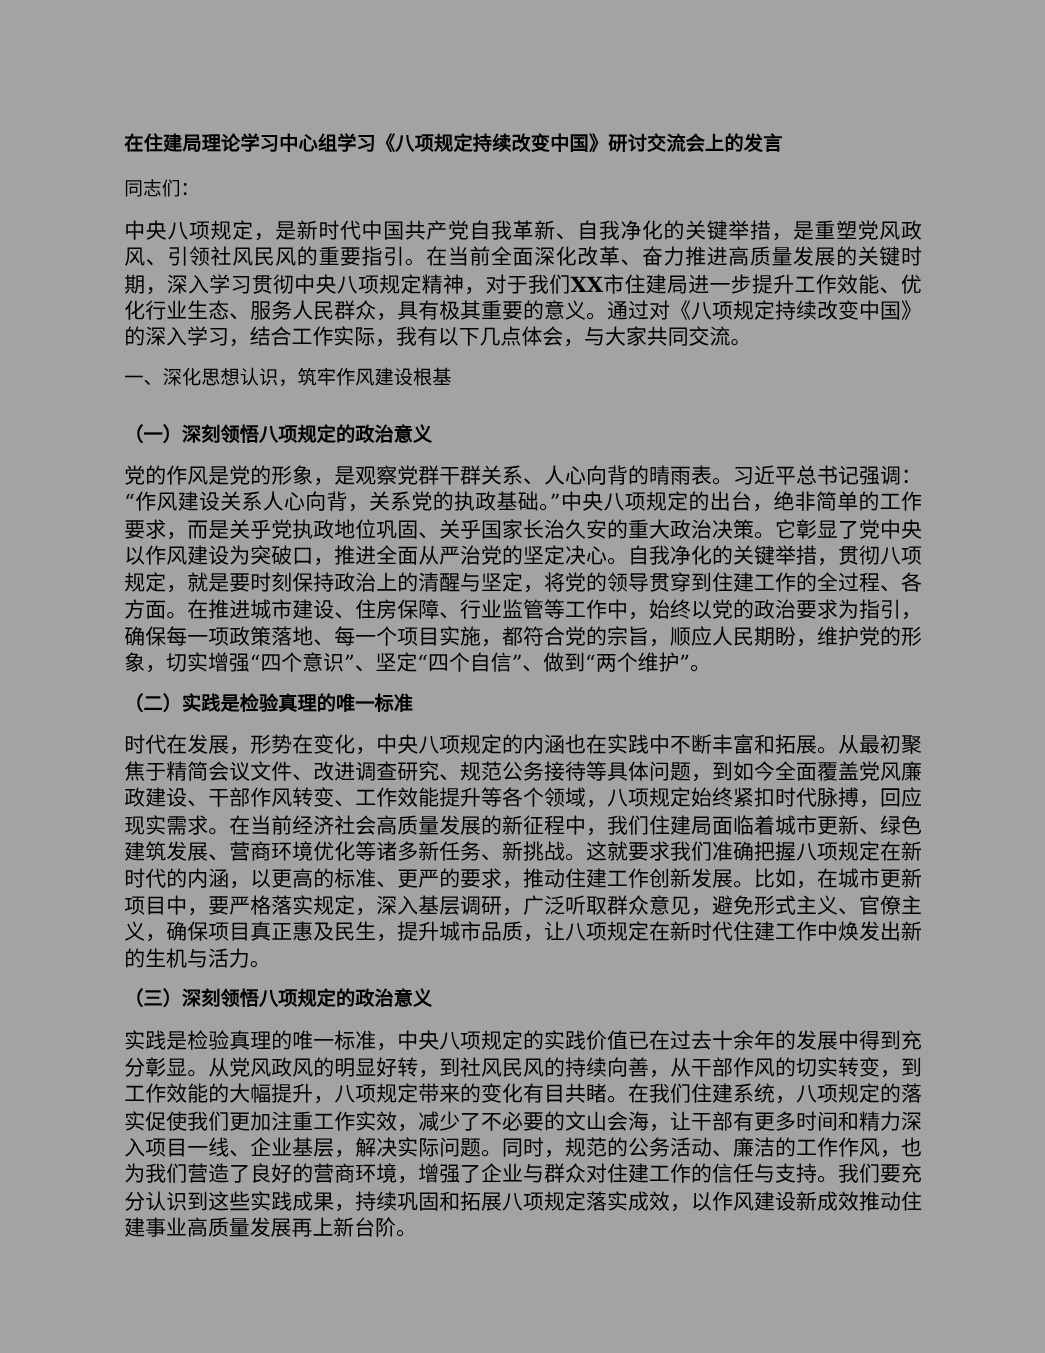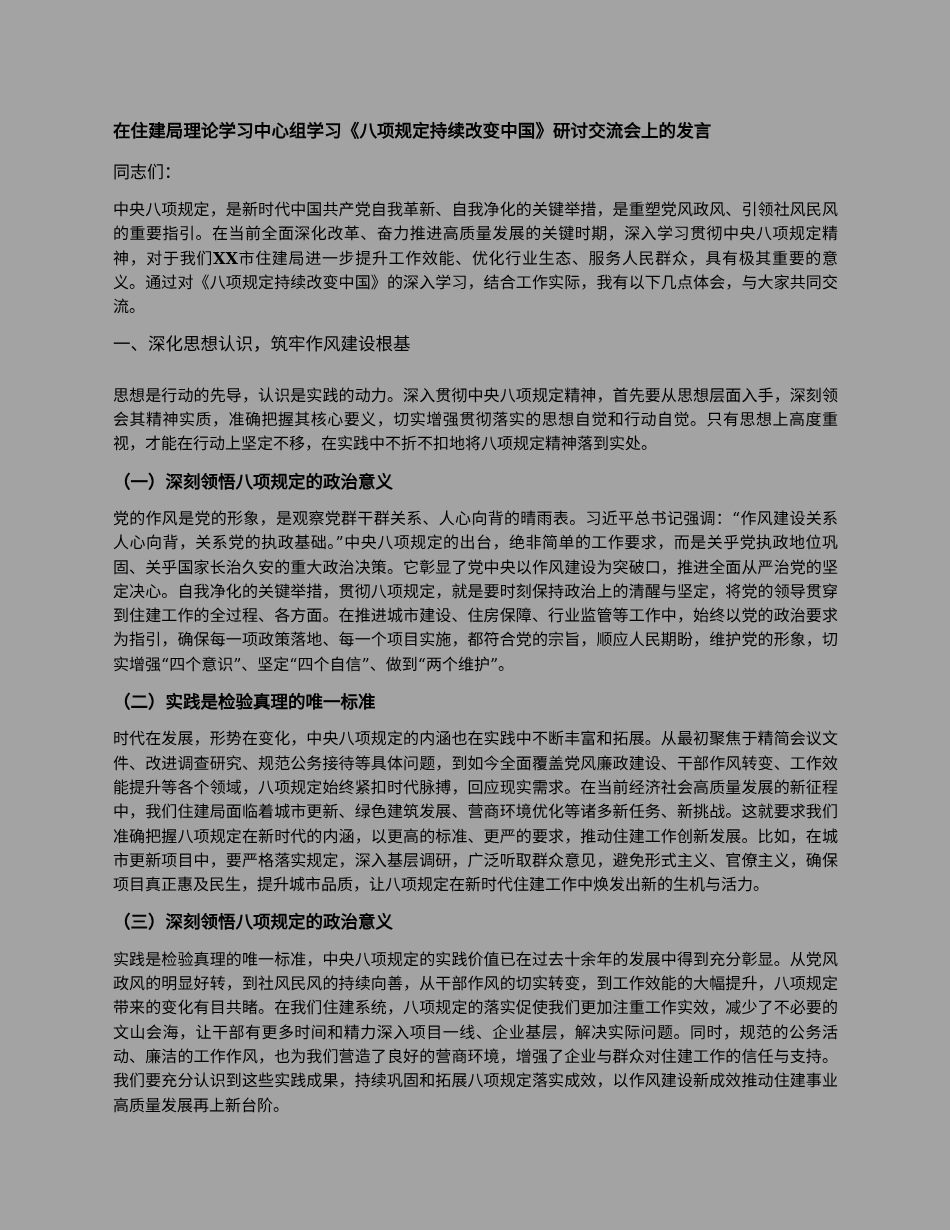--- a/index.html
+++ b/index.html
@@ -29,21 +29,21 @@
     margin: 0 0 16px 0;
     text-align: left;
     letter-spacing: 0.1px;
   }
   .salutation {
     font-size: 17px;
     line-height: 24px;
     margin: 0 0 14px 0;
   }
   .body-text {
-    font-size: 16px;
+    font-size: 19px;
     line-height: 24.3px;
     margin: 0 0 13px 0;
     text-align: justify;
     text-justify: inter-ideograph;
     text-align-last: left;
     word-break: break-all;
   }
   .section-heading {
     font-size: 17.5px;
     font-weight: normal;
@@ -72,21 +72,20 @@
 <div class="page">
   <h1 class="doc-title">在住建局理论学习中心组学习《八项规定持续改变中国》研讨交流会上的发言</h1>
   <p class="salutation">同志们：</p>
 
   <p class="body-text">
     <span>中央八项规定，是新时代中国共产党自我革新、自我净化的关键举措，是重塑党风政风、引领社风民风的重要指引。在当前全面深化改革、奋力推进高质量发展的关键时期，深入学习贯彻中央八项规定精神，对于我们</span><span class="em-bold">XX</span><span>市住建局进一步提升工作效能、优化行业生态、服务人民群众，具有极其重要的意义。通过对《八项规定持续改变中国》的深入学习，结合工作实际，我有以下几点体会，与大家共同交流。</span>
   </p>
 
   <p class="section-heading">一、深化思想认识，筑牢作风建设根基</p>
 
-  <p class="body-text">思想是行动的先导，认识是实践的动力。深入贯彻中央八项规定精神，首先要从思想层面入手，深刻领会其精神实质，准确把握其核心要义，切实增强贯彻落实的思想自觉和行动自觉。只有思想上高度重视，才能在行动上坚定不移，在实践中不折不扣地将八项规定精神落到实处。</p>
 
   <p class="sub-heading">（一）深刻领悟八项规定的政治意义</p>
 
   <p class="body-text">党的作风是党的形象，是观察党群干群关系、人心向背的晴雨表。习近平总书记强调：“作风建设关系人心向背，关系党的执政基础。”中央八项规定的出台，绝非简单的工作要求，而是关乎党执政地位巩固、关乎国家长治久安的重大政治决策。它彰显了党中央以作风建设为突破口，推进全面从严治党的坚定决心。自我净化的关键举措，贯彻八项规定，就是要时刻保持政治上的清醒与坚定，将党的领导贯穿到住建工作的全过程、各方面。在推进城市建设、住房保障、行业监管等工作中，始终以党的政治要求为指引，确保每一项政策落地、每一个项目实施，都符合党的宗旨，顺应人民期盼，维护党的形象，切实增强“四个意识”、坚定“四个自信”、做到“两个维护”。</p>
 
   <p class="sub-heading">（二）实践是检验真理的唯一标准</p>
 
   <p class="body-text">时代在发展，形势在变化，中央八项规定的内涵也在实践中不断丰富和拓展。从最初聚焦于精简会议文件、改进调查研究、规范公务接待等具体问题，到如今全面覆盖党风廉政建设、干部作风转变、工作效能提升等各个领域，八项规定始终紧扣时代脉搏，回应现实需求。在当前经济社会高质量发展的新征程中，我们住建局面临着城市更新、绿色建筑发展、营商环境优化等诸多新任务、新挑战。这就要求我们准确把握八项规定在新时代的内涵，以更高的标准、更严的要求，推动住建工作创新发展。比如，在城市更新项目中，要严格落实规定，深入基层调研，广泛听取群众意见，避免形式主义、官僚主义，确保项目真正惠及民生，提升城市品质，让八项规定在新时代住建工作中焕发出新的生机与活力。</p>
 
   <p class="sub-heading">（三）深刻领悟八项规定的政治意义</p>

